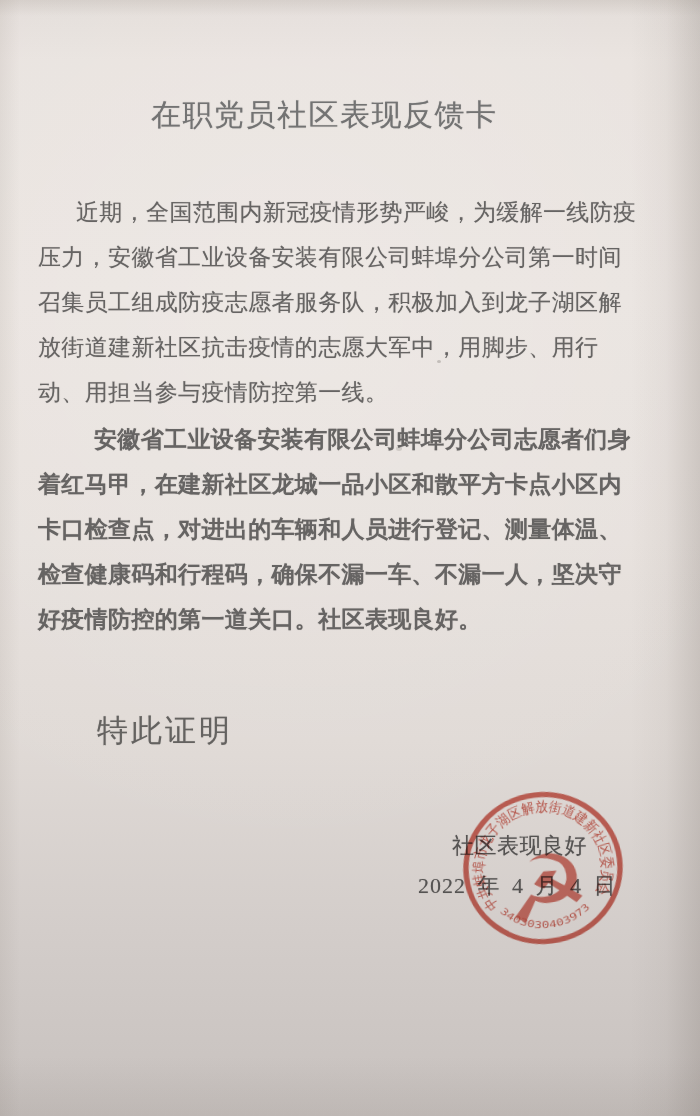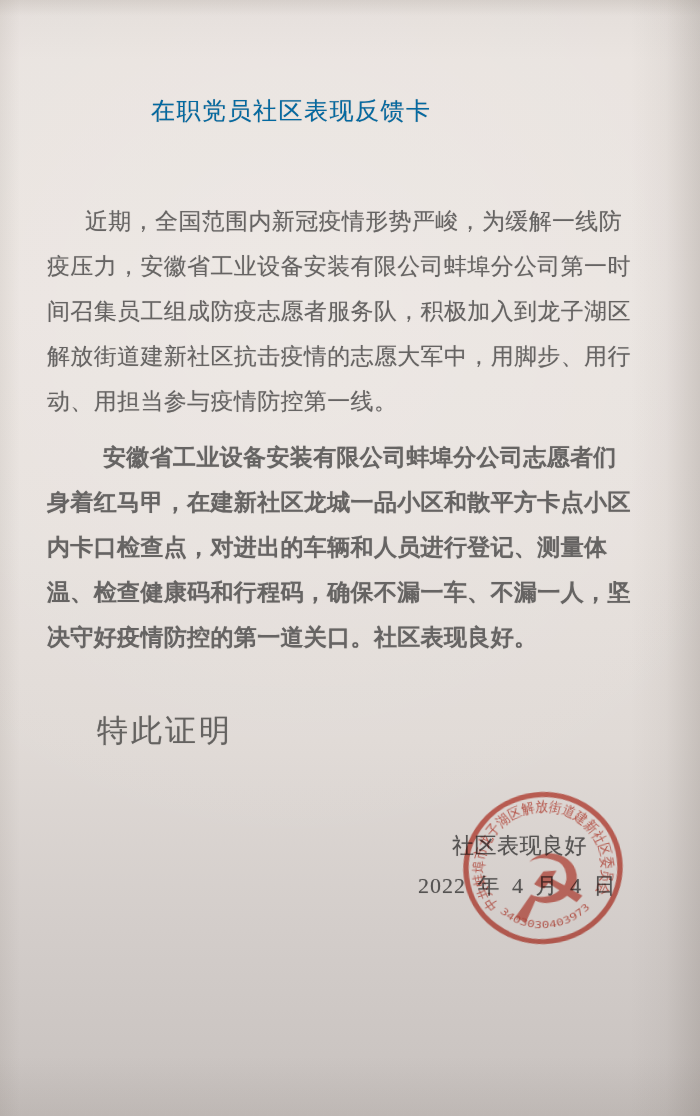--- a/index.html
+++ b/index.html
@@ -19,34 +19,34 @@
       linear-gradient(0deg, rgba(110,100,95,0.10) 0px, rgba(110,100,95,0.0) 60px),
       radial-gradient(130% 80% at 42% 28%, rgba(255,255,255,0.16), rgba(255,255,255,0) 62%),
       linear-gradient(180deg, #e3ddd9 0px, #e9e3df 60px, #eae4e0 300px, #e7e1dd 540px, #e0dad6 740px, #d3cdca 930px, #c7c1be 1116px);
   }
   .speck { position: absolute; border-radius: 50%; background: rgba(120,115,110,0.35); }
   .speck.s1 { left: 437px; top: 360px; width: 4px; height: 3px; }
   .speck.s2 { left: 396px; top: 446px; width: 6px; height: 5px; background: rgba(140,135,128,0.28); }
 
   .title {
     position: absolute; left: 151px; top: 95px;
-    font-size: 24px; letter-spacing: 1.5px;
-    color: #0369a1;
+    font-size: 30px; letter-spacing: 1.5px;
+    color: #737373;
     text-shadow: 0 0 1px rgba(88,88,88,0.45);
     white-space: nowrap;
     font-family: Liberation Mono, monospace;
   }
   .bodytext {
     position: absolute; left: 36px; top: 188px; width: 610px;
     font-size: 23px; line-height: 45px; letter-spacing: 0.35px;
     color: #666463;
     text-shadow: 0 0 1px rgba(100,98,96,0.40);
     text-align: left;
   }
-  .bodytext p { margin: 11px; padding: 0; }
+  .bodytext p { margin: 2px; padding: 0; }
   .bodytext p.para-1 { text-indent: 38px; }
   .bodytext p.para-2 { text-indent: 56px; font-weight: bold; }
   .attest {
     position: absolute; left: 97px; top: 710px;
     font-size: 31px; letter-spacing: 3px;
     color: #646260;
     text-shadow: 0 0 1px rgba(100,98,96,0.40);
     white-space: nowrap;
   }
   .signer {

